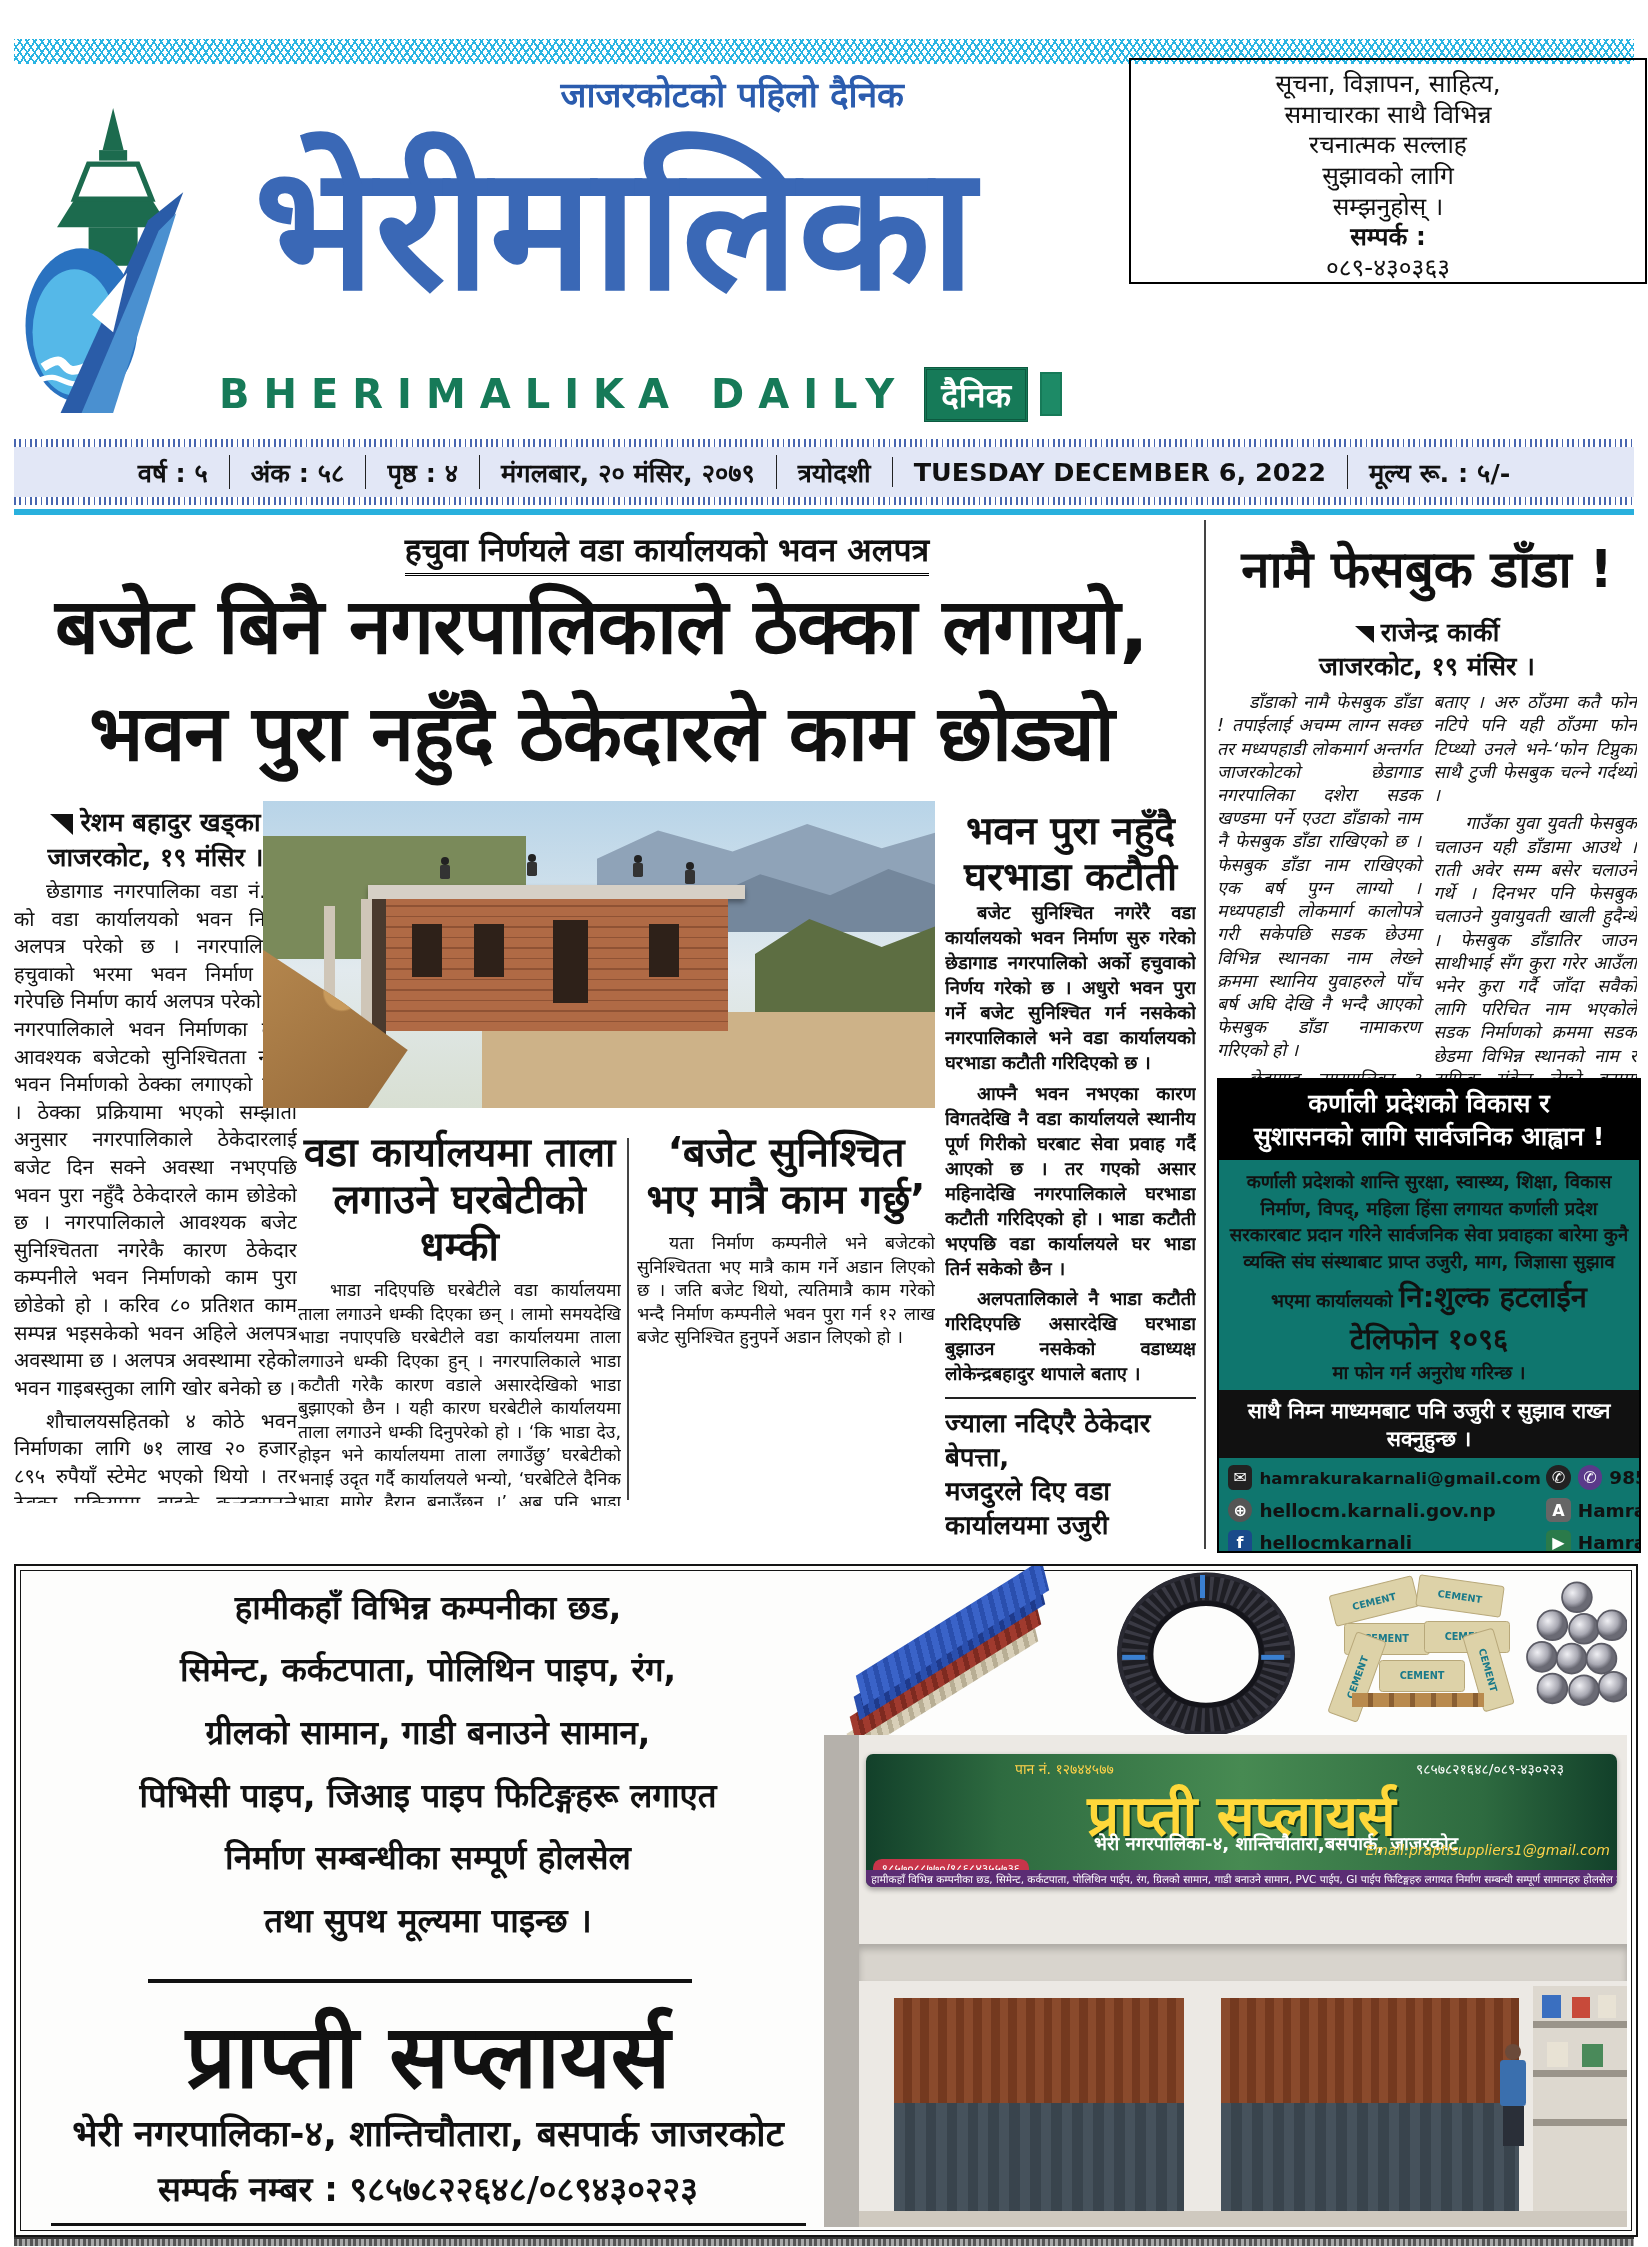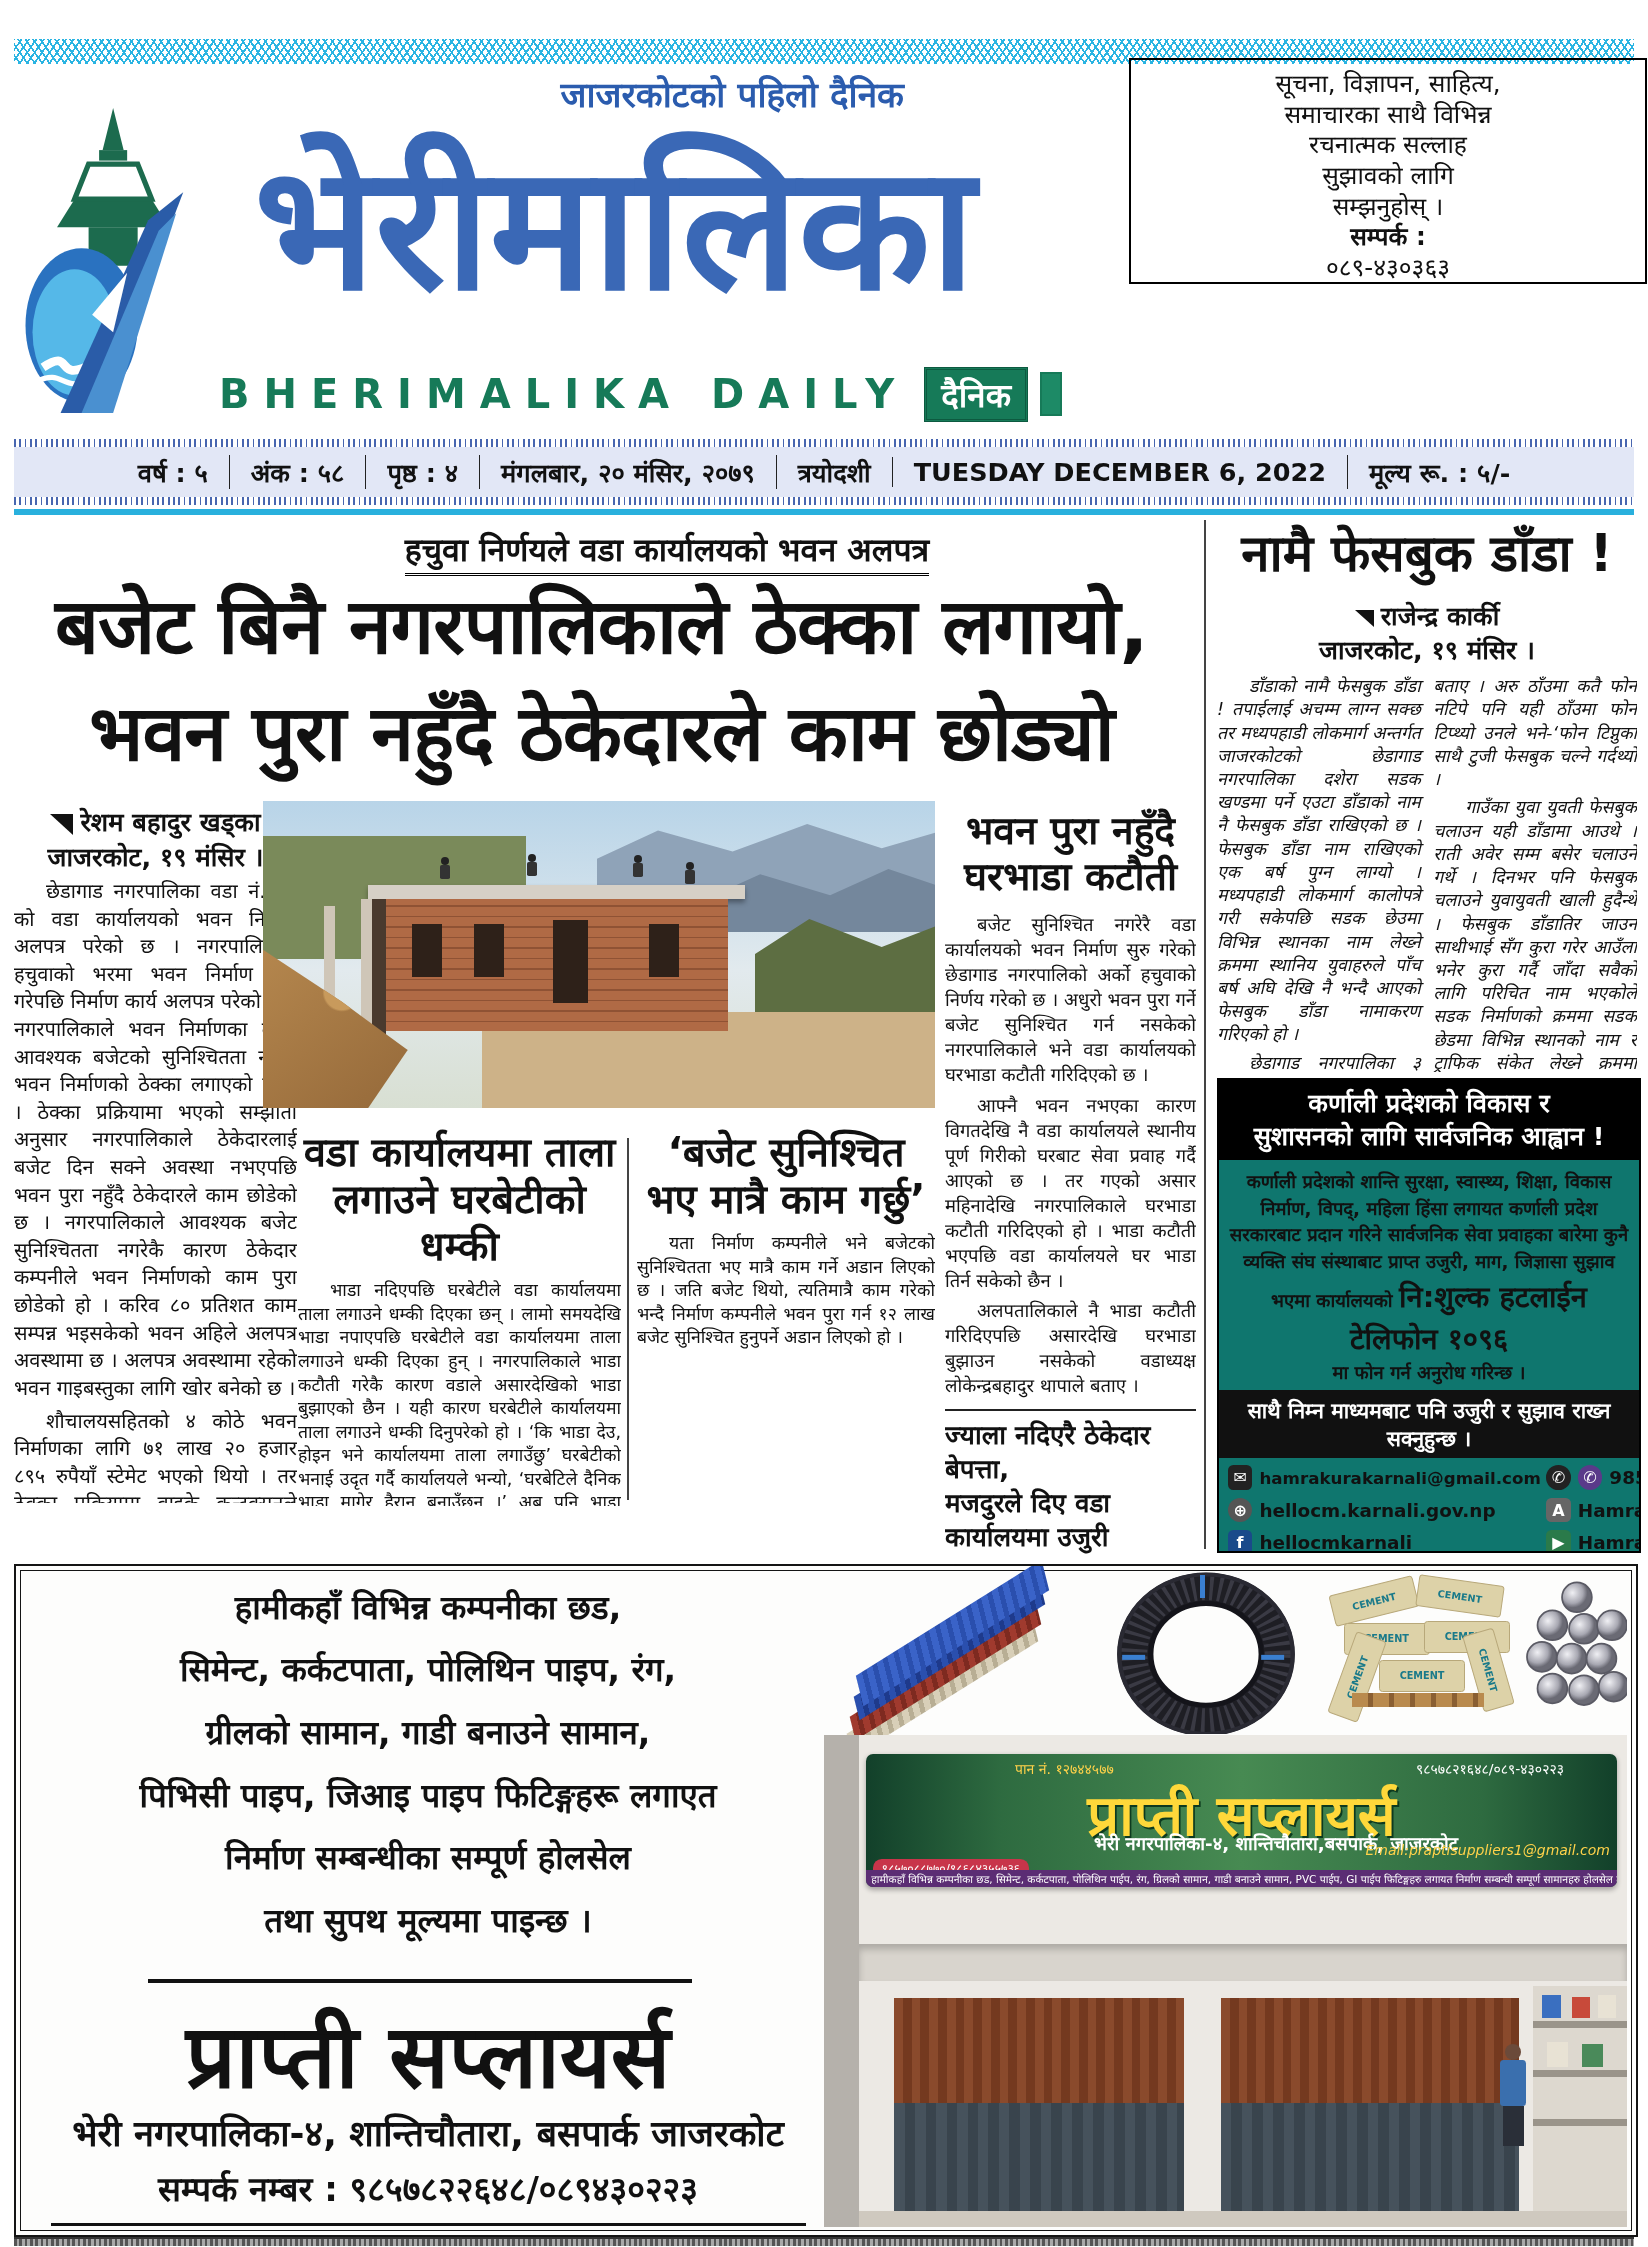--- a/index.html
+++ b/index.html
@@ -40,21 +40,21 @@
   .h-mid{font-size:39px;font-weight:bold;line-height:1.18;}
   .byline-row{font-size:25.5px;font-weight:bold;}
   .tri{display:inline-block;width:0;height:0;border-top:21px solid #111;border-left:23px solid transparent;
        vertical-align:middle;margin-right:7px;}
   p.art{margin:0 0 5.3px 0;text-indent:32px;text-align:justify;}
   .rule-v{background:#444;width:1.8px;}
   .hr{height:1.8px;background:#222;margin:8.8px 0;}
   .brief{font-size:26px;font-weight:bold;line-height:1.3;}
 
   
-  .fb-title{font-size:51px;font-weight:bold;}
+  .fb-title{font-size:51px;font-weight:bold;margin-top:16px;}
   .fb-cols{display:flex;gap:12.3px;}
   .fb-col{width:204px;font-size:17.6px;line-height:1.32;font-style:italic;}
 
   
   .kbox{border:2.6px solid #000;background:#0f766e;}
   .khead{background:#000;color:#fff;font-size:25.5px;font-weight:bold;line-height:1.3;padding:7px 3.5px;}
   .kbody{font-size:18.4px;font-weight:600;line-height:1.45;padding:8.8px 10.5px 3.5px 10.5px;text-align:center;}
   .khot{font-size:29px;font-weight:800;}
   .kbar{background:#111;color:#fff;font-size:21px;font-weight:bold;padding:6.1px 3.5px;}
   .kcontacts{display:flex;padding:7px 8.8px;gap:5.3px;}
@@ -214,21 +214,21 @@
       </div>
 
     <div class="abs ph-dirt" style="left:0;top:114px;width:263px;height:193px;"></div>
   </div>
 
   <div class="abs clip" style="left:945px;top:808px;width:251px;height:748px;">
     <div class="h-mid c">
       <div>भवन पुरा नहुँदै</div>
       <div>घरभाडा कटौती</div>
     </div>
-    <div class="clip" style="height:488px;font-size:18.4px;line-height:1.36;margin-top:12px;">
+    <div class="clip" style="height:488px;font-size:18.4px;line-height:1.36;margin-top:0;font-weight:bold;">
       <p class="art">बजेट सुनिश्चित नगरेरै वडा कार्यालयको भवन निर्माण सुरु गरेको छेडागाड नगरपालिको अर्को हचुवाको निर्णय गरेको छ । अधुरो भवन पुरा गर्ने बजेट सुनिश्चित गर्न नसकेको नगरपालिकाले भने वडा कार्यालयको घरभाडा कटौती गरिदिएको छ ।</p>
       <p class="art">आफ्नै भवन नभएका कारण विगतदेखि नै वडा कार्यालयले स्थानीय पूर्ण गिरीको घरबाट सेवा प्रवाह गर्दै आएको छ । तर गएको असार महिनादेखि नगरपालिकाले घरभाडा कटौती गरिदिएको हो । भाडा कटौती भएपछि वडा कार्यालयले घर भाडा तिर्न सकेको छैन ।</p>
       <p class="art">अलपतालिकाले नै भाडा कटौती गरिदिएपछि असारदेखि घरभाडा बुझाउन नसकेको वडाध्यक्ष लोकेन्द्रबहादुर थापाले बताए ।</p>
     </div>
     <div class="hr"></div>
     <div class="brief">
       <div>ज्याला नदिएरै ठेकेदार बेपत्ता,</div>
       <div>मजदुरले दिए वडा कार्यालयमा उजुरी</div>
     </div>
 

